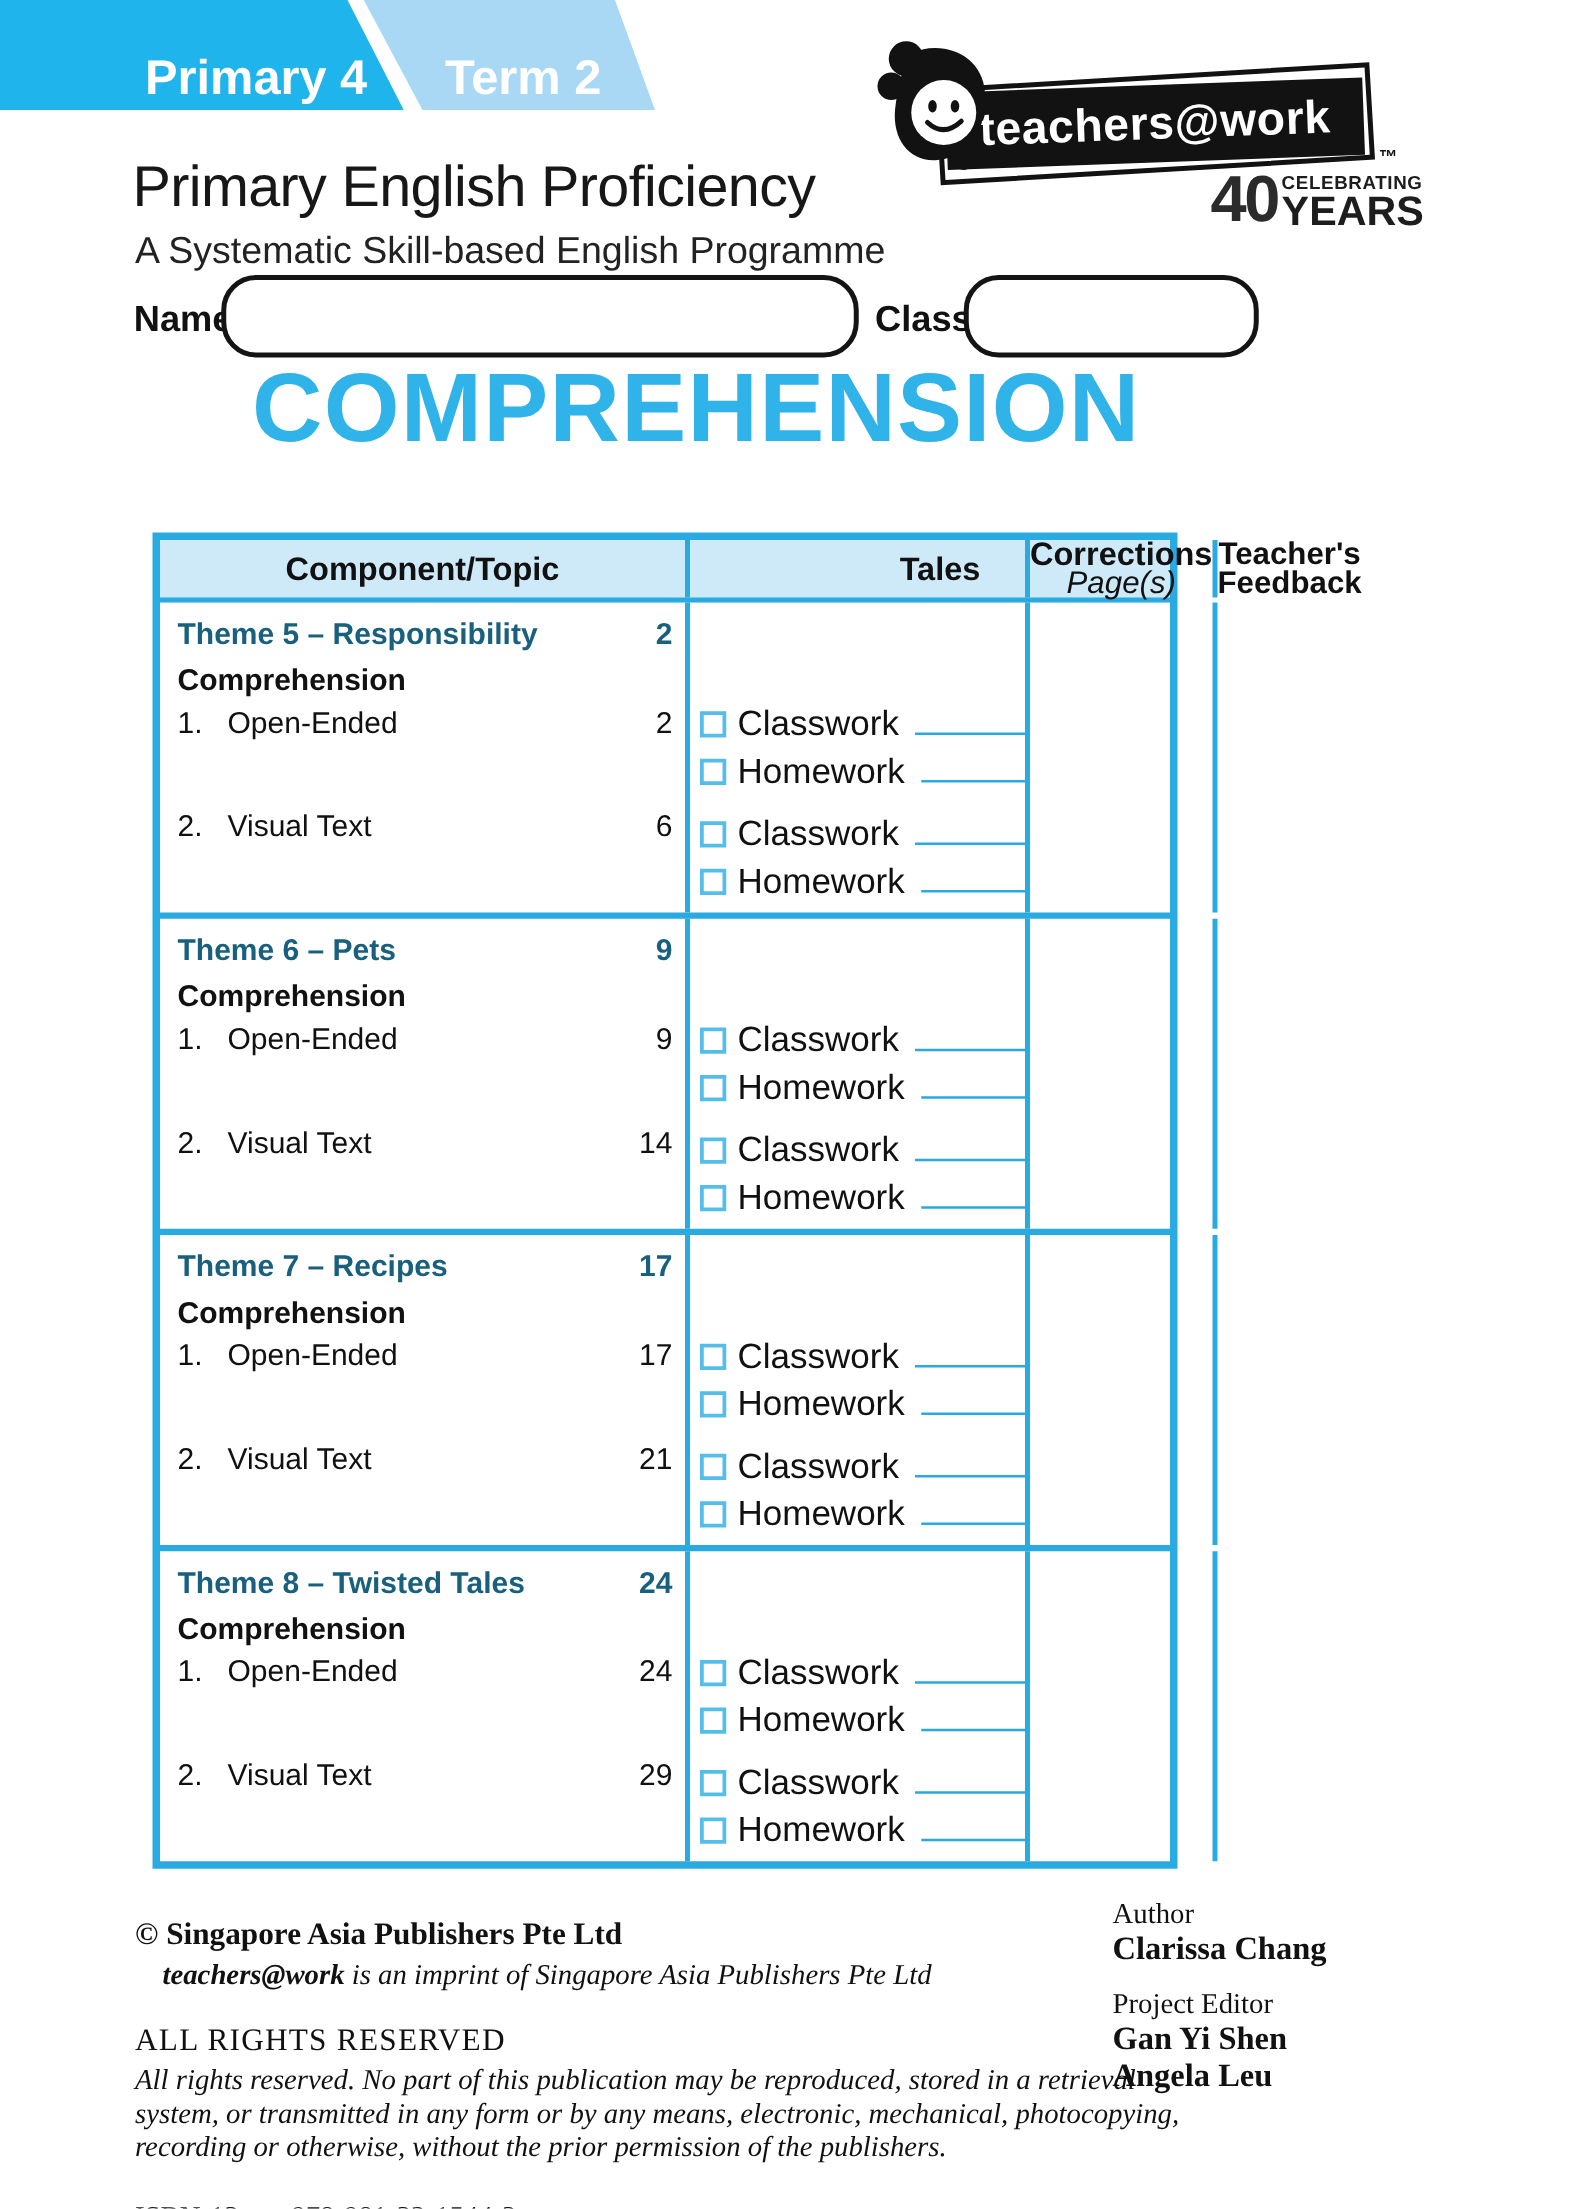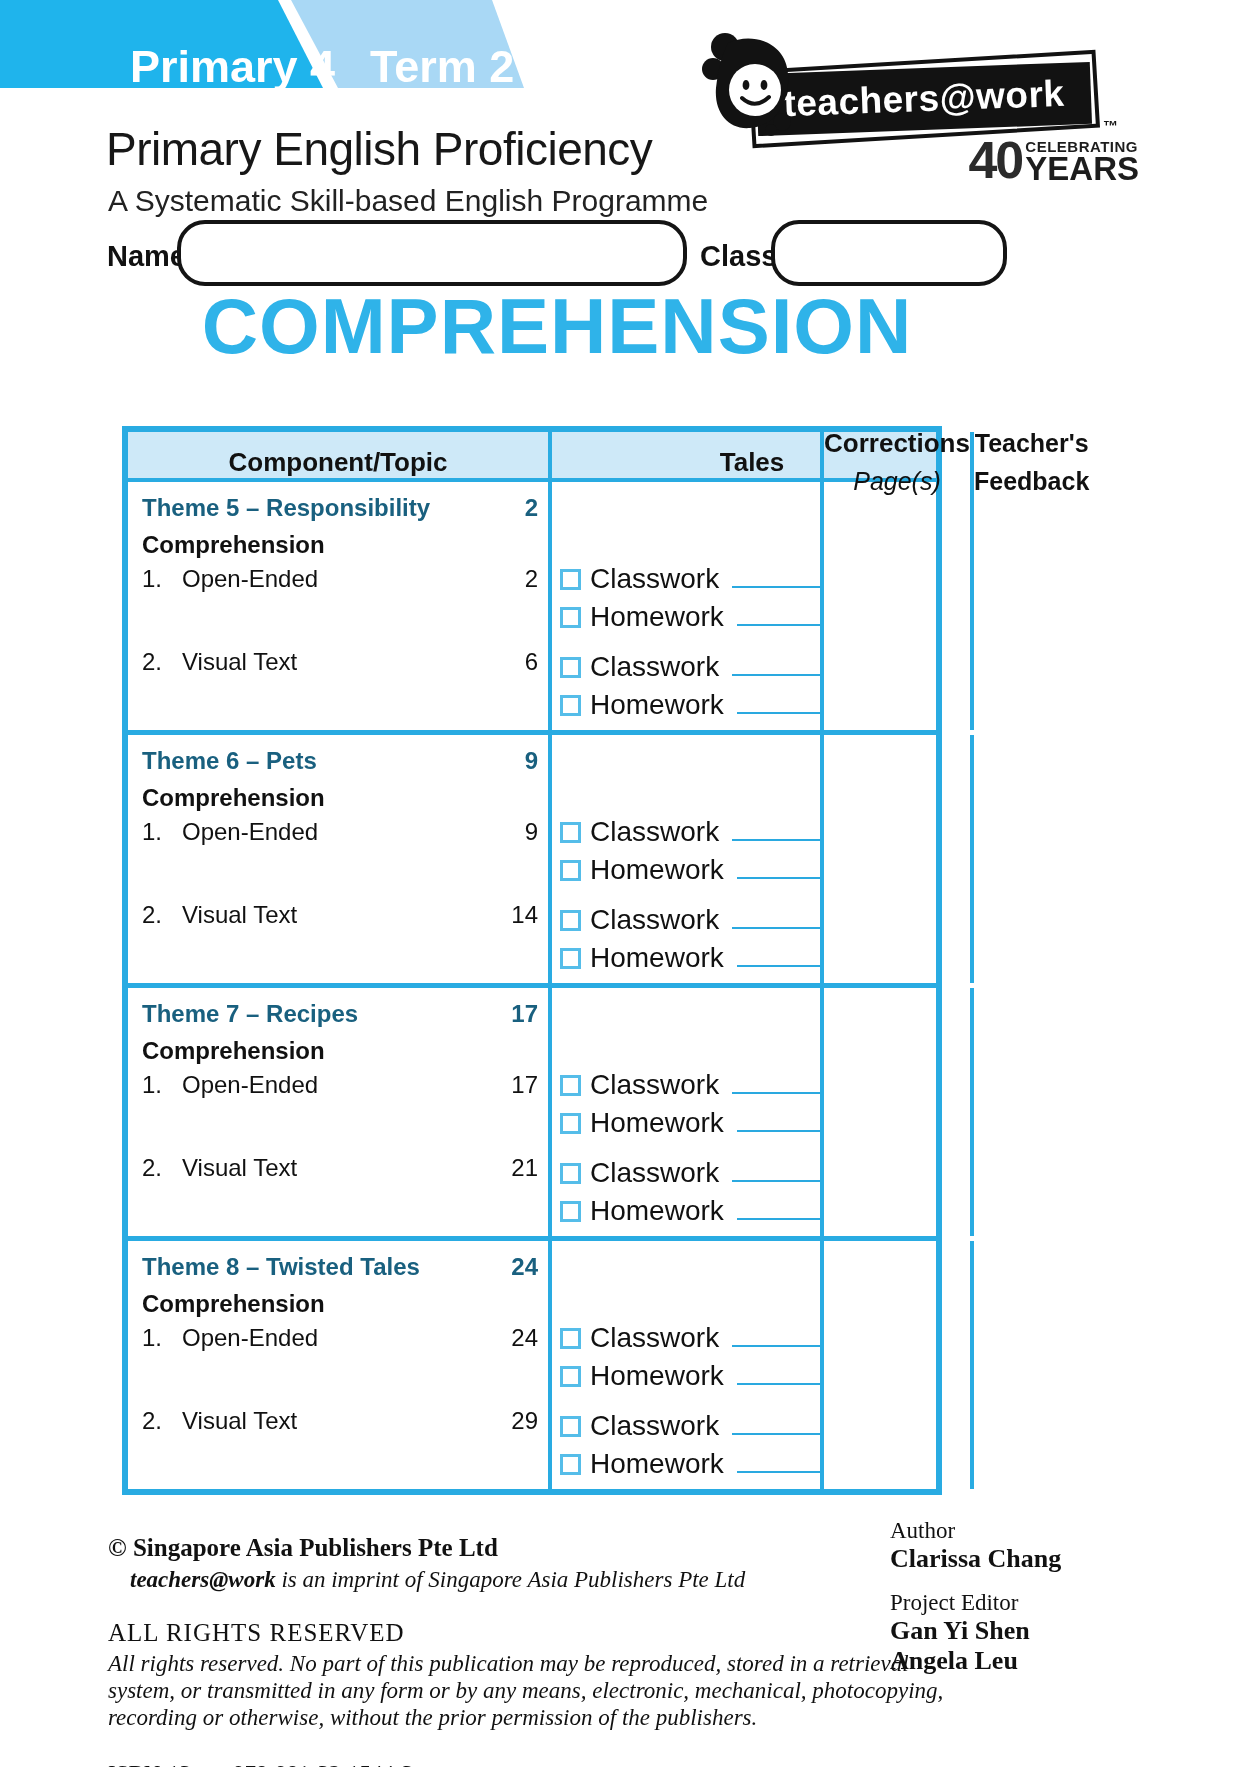--- a/index.html
+++ b/index.html
@@ -15,21 +15,21 @@
   html,body{background:#ffffff;}
   body{font-family:"Liberation Sans",sans-serif;}
   .page{position:relative;width:1257px;height:1767px;background:#fff;overflow:hidden;}
 
   
   .ribbons{position:absolute;left:0;top:0;width:560px;height:88px;}
   .ribbon-blue{position:absolute;inset:0;background:var(--band);
     clip-path:polygon(0 0,278px 0,323px 88px,0 88px);}
   .ribbon-light{position:absolute;inset:0;background:var(--band-light);
     clip-path:polygon(291px 0,492px 0,524px 88px,338px 88px);}
-  .ribbon-label{position:absolute;color:#fff;font-weight:bold;font-size:45px;margin-left:14px;}
+  .ribbon-label{position:absolute;color:#fff;font-weight:bold;font-size:39px;}
   .rb-primary{left:116px;top:41px;}
   .rb-term{left:356px;top:41px;}
 
   
   .banner-outline{position:absolute;left:750px;top:60px;width:348px;height:78px;
     border:4px solid #121212;background:#fff;transform:rotate(-3.4deg);}
   .banner-fill{position:absolute;left:757px;top:68px;width:334px;height:62px;
     background:#121212;transform:rotate(-2.1deg);display:flex;align-items:center;justify-content:center;}
   .banner-fill span{color:#fff;font-weight:bold;font-size:37px;letter-spacing:.5px;}
   .tm{position:absolute;left:1103px;top:117px;font-size:15px;font-weight:bold;color:#121212;}
@@ -51,21 +51,21 @@
   .class-box{left:771px;top:220px;width:236px;}
 
   .heading{position:absolute;left:73px;top:281px;width:968px;text-align:center;
     font-size:78px;font-weight:bold;color:#2FB3E9;letter-spacing:1px;}
 
   
   .sheet-table{position:absolute;left:122px;top:426px;width:820px;border:6px solid var(--accent);background:#fff;}
   .grid{display:grid;grid-template-columns:420px 272px 150px 1fr;}
   .thead{height:50px;background:var(--header-fill);border-bottom:4px solid var(--accent);}
   .hcell{display:flex;align-items:center;justify-content:center;font-weight:bold;font-size:26px;color:#111;}
-  .hcell.stack{flex-direction:column;line-height:23px;text-align:center;gap:15px;}
+  .hcell.stack{flex-direction:column;line-height:23px;text-align:center;}
   .hc-date{padding-left:132px;}
   .hc-corr .it{font-weight:normal;font-style:italic;font-size:25px;}
   .hc-fb{font-size:25px;}
   .cellb{position:relative;}
   .grid > div:nth-child(n+2){border-left:4px solid var(--accent);}
   .trow{height:253px;border-top:5px solid var(--accent);}
   .trow.first{height:248px;border-top:0;}
 
   .comp{padding:12px 10px 0 14px;font-size:24px;color:#111;}
   .theme-line{display:flex;justify-content:space-between;height:34px;font-weight:bold;color:var(--theme);}

